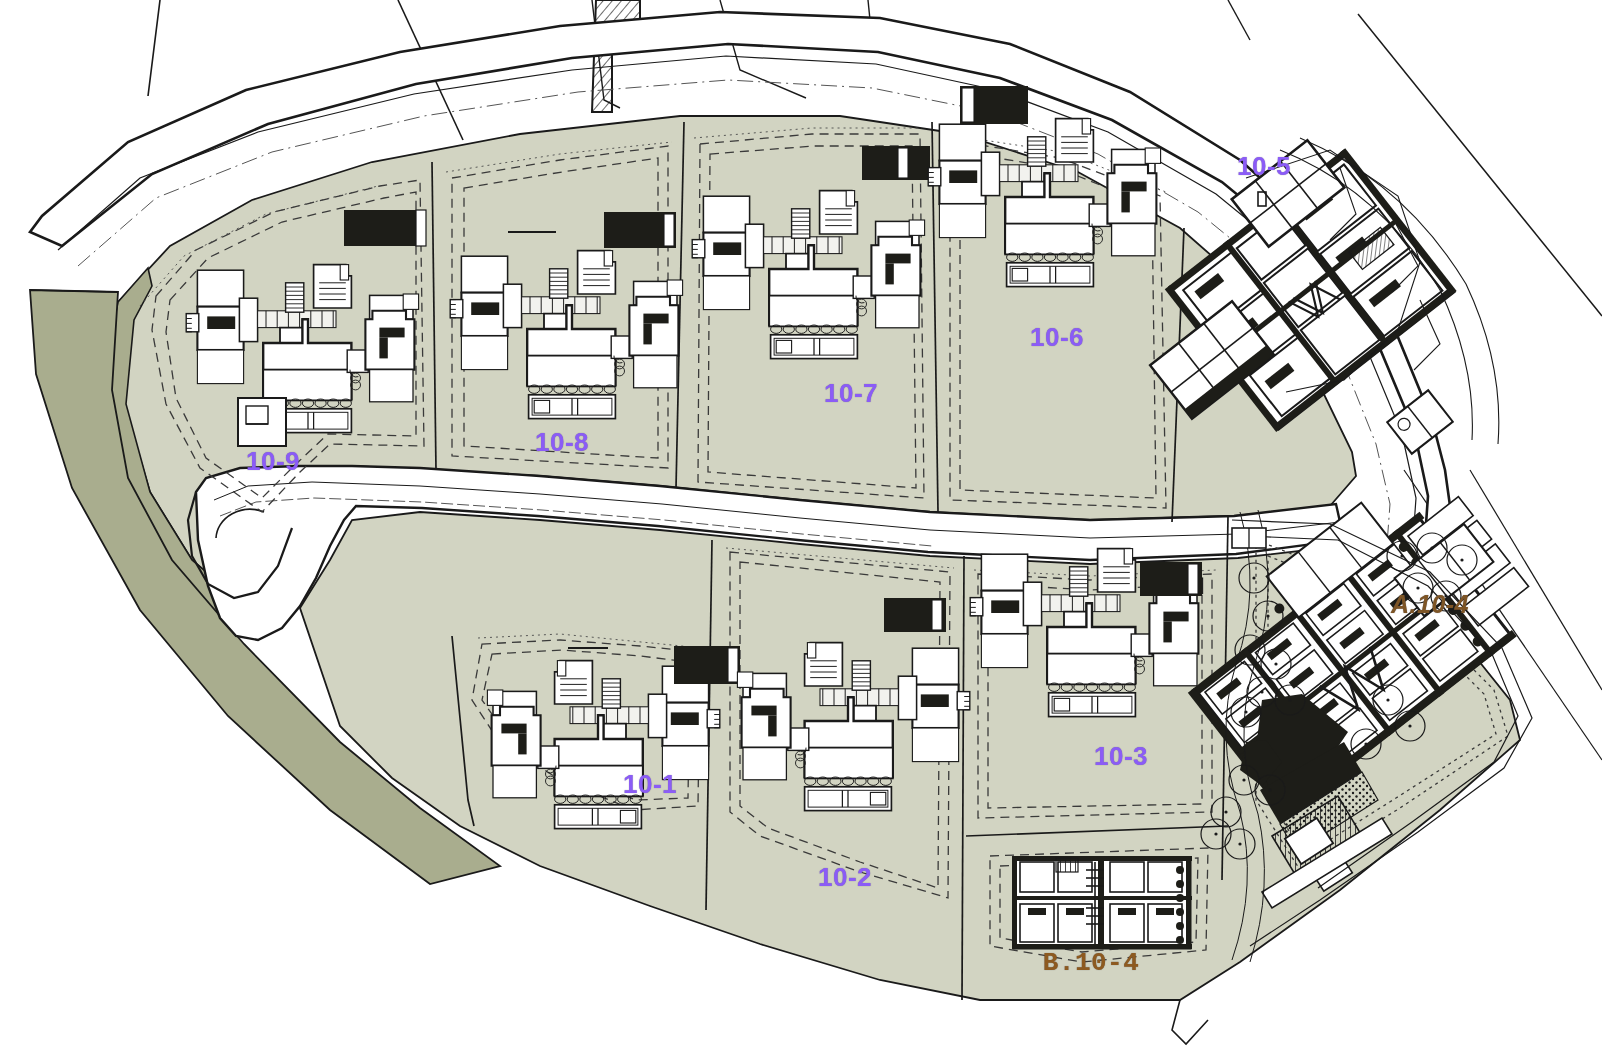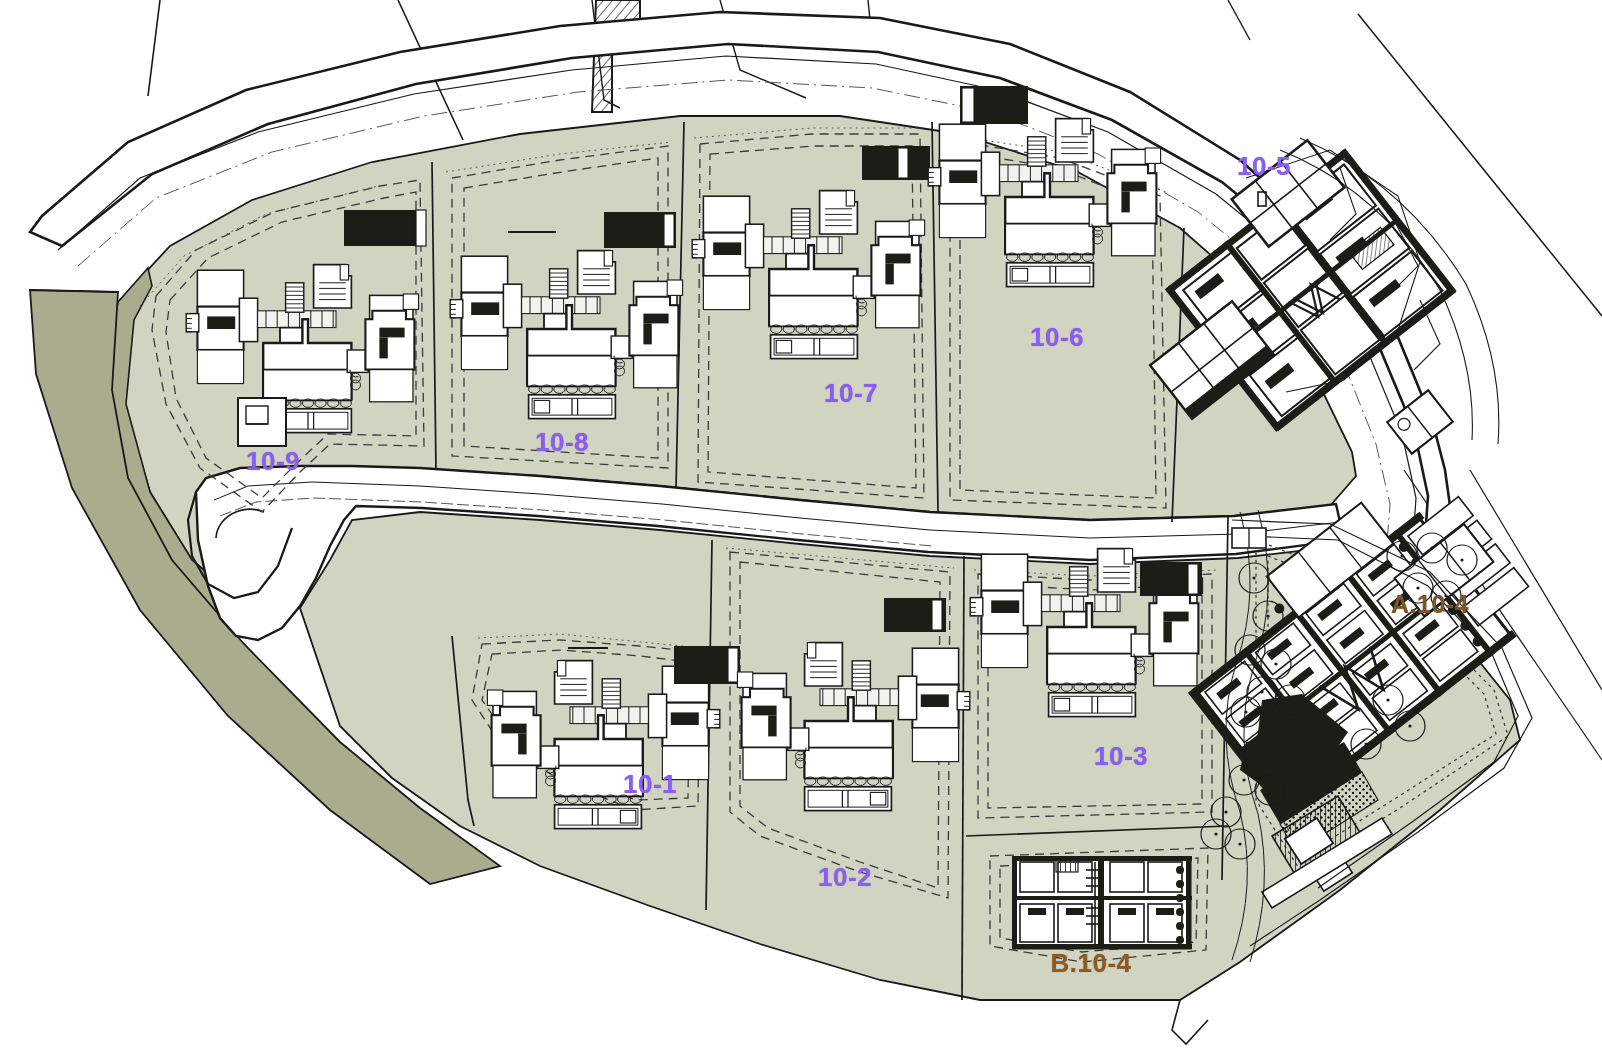--- a/index.html
+++ b/index.html
@@ -13,21 +13,21 @@
     font-weight:bold;
     color:#8b5cf6;
     font-size:26px;
     letter-spacing:0.5px;
     white-space:nowrap;
     transform:translate(-50%,-50%);
     text-shadow:0 0 1px rgba(40,42,70,0.55);
     pointer-events:none;
   }
   .plot-label.lbl-a104{color:#7d5526;font-size:25px;}
-  .plot-label.lbl-b104{color:#8d5a20;font-size:26px;}
+  .plot-label.lbl-b104{color:#8d5a20;font-size:26px;font-family:Liberation Mono, monospace;}
 </style>
 </head>
 <body>
 
 <div id="stage">
 
   <svg id="plan" viewBox="0 0 1602 1052" preserveAspectRatio="none">
 
     <defs>
 
@@ -610,17 +610,17 @@
   <div class="plot-label" style="left:1057px; top:337px;">10-6</div>
 
   <div class="plot-label" style="left:1264px; top:166px;">10-5</div>
 
   <div class="plot-label" style="left:650px; top:784px;">10-1</div>
 
   <div class="plot-label" style="left:845px; top:853px;margin-top:24px;">10-2</div>
 
   <div class="plot-label" style="left:1089px; top:756px;margin-left:32px;">10-3</div>
 
-  <div class="plot-label lbl-a104" style="left:1430px; top:604px;">A.10-4</div>
+  <div class="plot-label lbl-a104" style="left:1430px; top:604px;font-style:italic;">A.10-4</div>
 
   <div class="plot-label lbl-b104" style="left:1091px; top:963px;">B.10-4</div>
 
 </div>
 
 </body></html>

